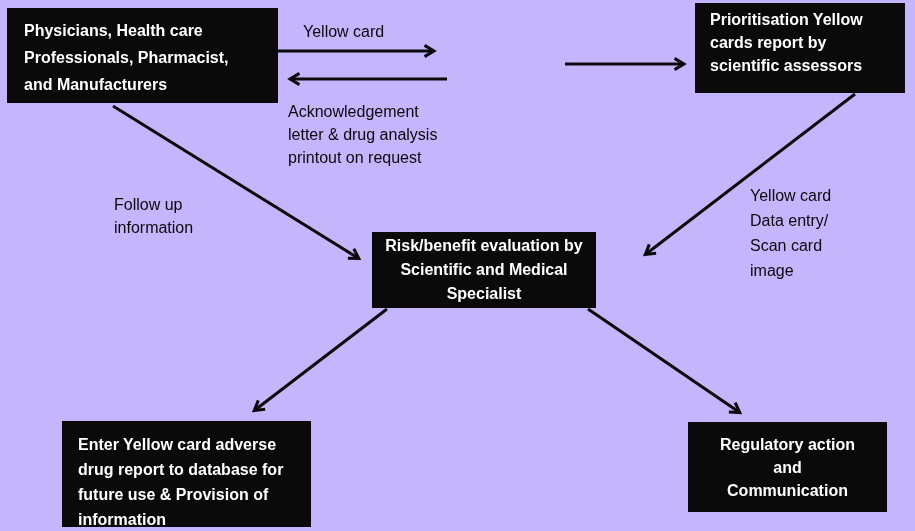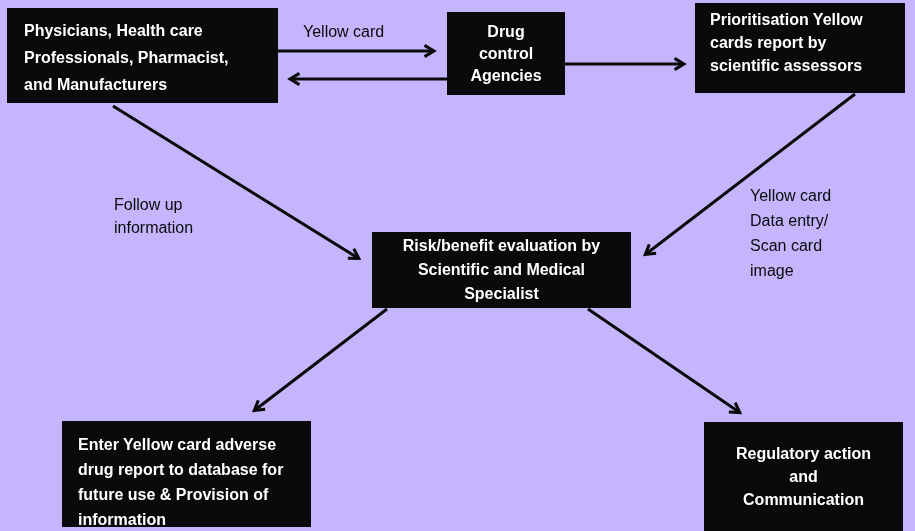--- a/index.html
+++ b/index.html
@@ -39,23 +39,23 @@
     position: absolute;
     color: #0a0a0a;
     font-weight: normal;
     font-size: 16px;
     white-space: pre-line;
     line-height: 23px;
   }
   #node-reporters      { left: 7px;   top: 8px;   width: 271px; height: 95px;  padding: 9px 8px 0 17px;  line-height: 27px; }
   #node-drug-control   { left: 447px; top: 12px;  width: 118px; height: 83px;  line-height: 22px; }
   #node-prioritisation { left: 695px; top: 3px;   width: 210px; height: 90px;  padding: 5px 6px 0 15px; line-height: 23px; }
-  #node-risk-benefit   { left: 372px; top: 232px; width: 259px; height: 76px;  line-height: 24px; }
+  #node-risk-benefit   { left: 372px; top: 232px; width: 224px; height: 76px;  line-height: 24px; }
   #node-database       { left: 62px;  top: 421px; width: 249px; height: 106px; padding: 11px 6px 0 16px; line-height: 25px; }
-  #node-regulatory     { left: 704px; top: 422px; width: 199px; height: 109px;  line-height: 23px; }
+  #node-regulatory     { left: 688px; top: 422px; width: 199px; height: 90px;  line-height: 23px; }
   #label-yellow-card     { left: 303px; top: 20px;  }
   #label-acknowledgement { left: 288px; top: 100px; }
   #label-follow-up       { left: 114px; top: 193px; }
   #label-data-entry      { left: 750px; top: 183px; line-height: 25px; }
 </style>
 </head>
 <body>
 
 <div class="stage">
 
@@ -73,43 +73,43 @@
       <line x1="855" y1="94" x2="646" y2="254" marker-end="url(#chev)"></line>
       <line x1="387" y1="309" x2="255" y2="410" marker-end="url(#chev)"></line>
       <line x1="588" y1="309" x2="739" y2="412" marker-end="url(#chev)"></line>
     </g>
   </svg>
 
   <div class="node" id="node-reporters">Physicians, Health care
 Professionals, Pharmacist,
 and Manufacturers</div>
 
-  <div class="node centered" id="node-drug-control">Drug
-control
-Agencies</div>
 
   <div class="node" id="node-prioritisation">Prioritisation Yellow
 cards report by
 scientific assessors</div>
 
   <div class="node centered" id="node-risk-benefit">Risk/benefit evaluation by
 Scientific and Medical
 Specialist</div>
 
   <div class="node" id="node-database">Enter Yellow card adverse
 drug report to database for
 future use &amp; Provision of
 information</div>
 
   <div class="node centered" id="node-regulatory">Regulatory action
 and
 Communication</div>
 
   <div class="edge-label" id="label-yellow-card">Yellow card</div>
 
+  <div class="edge-label" id="label-acknowledgement">Acknowledgement
+letter &amp; drug analysis
+printout on request</div>
 
   <div class="edge-label" id="label-follow-up">Follow up
 information</div>
 
   <div class="edge-label" id="label-data-entry">Yellow card
 Data entry/
 Scan card
 image</div>
 
 </div>

